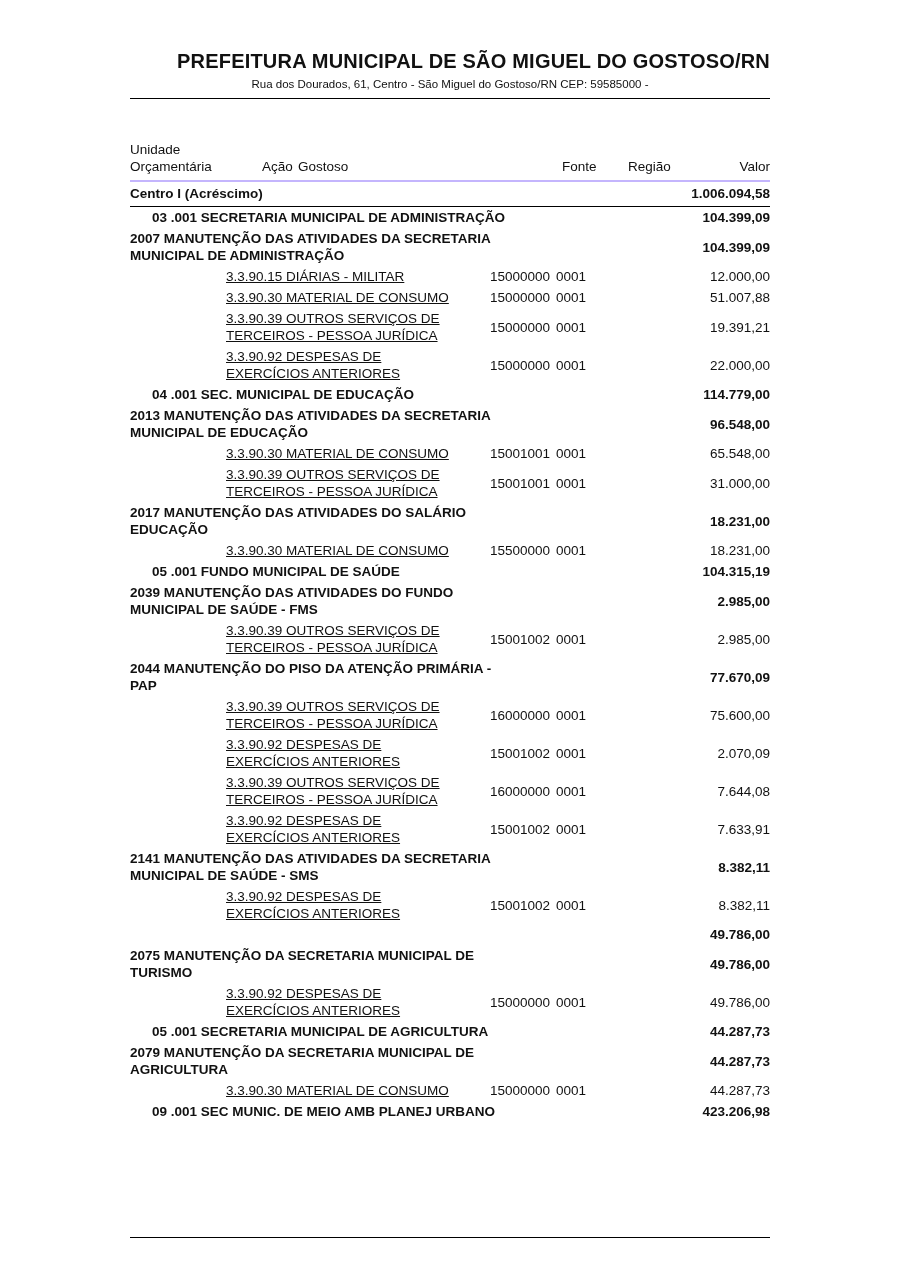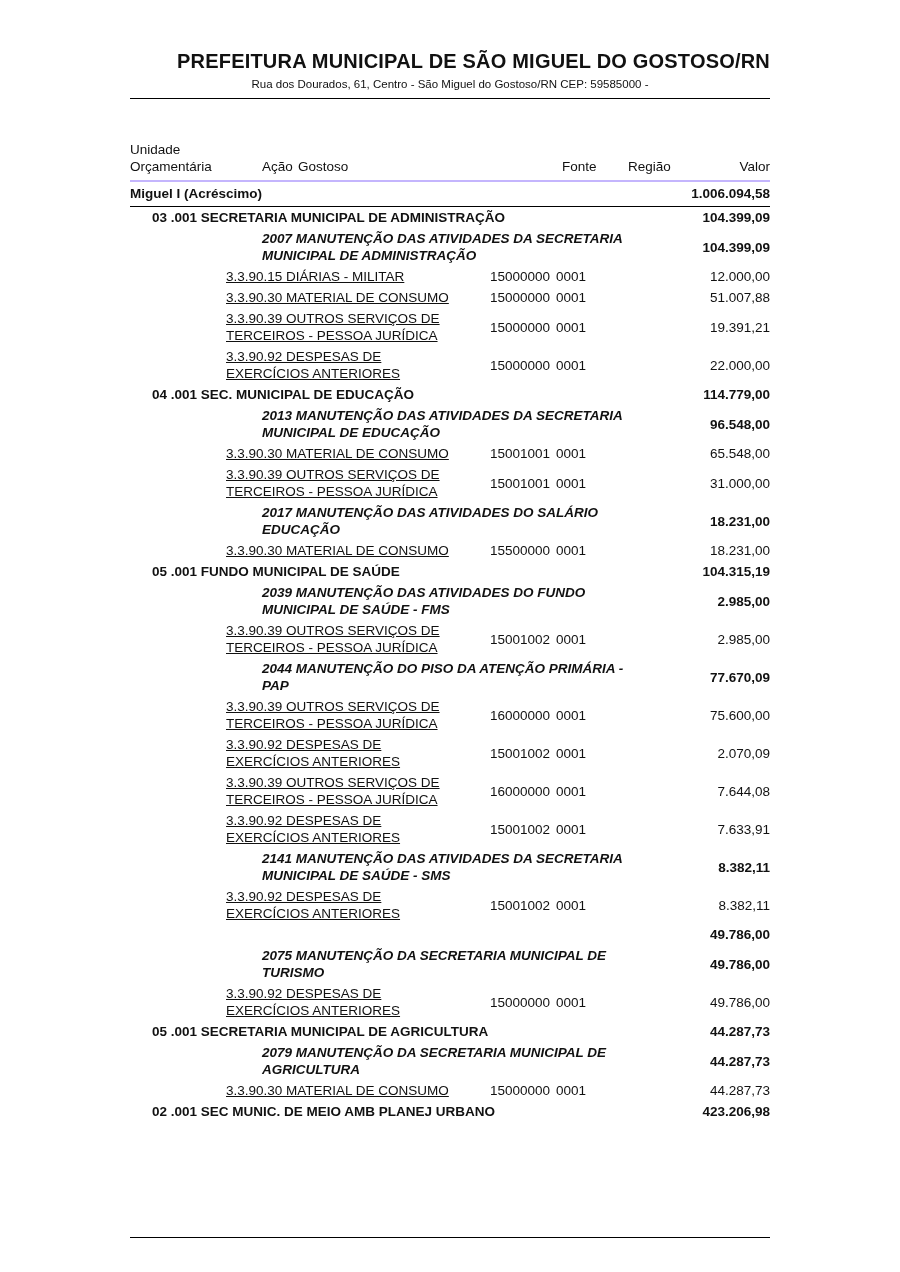--- a/index.html
+++ b/index.html
@@ -38,21 +38,21 @@
   }
   .c-text  { white-space: pre-line; }
   .c-fonte { width: 66px; align-self: center; }
   .c-regiao{ width: 42px; align-self: center; }
   .c-valor { margin-left: auto; text-align: left; white-space: nowrap; align-self: center; }
 
   .row.anexo   { font-weight: 700; border-bottom: 1px solid #000; padding: 3px 0 4px 0; }
   .row.unidade { font-weight: 700; }
   .row.unidade .c-text { padding-left: 22px; }
   .row.acao    { font-weight: 700; }
-  .row.acao .c-text { margin-left: 132px; width: 440px; font-style: italic; }
+  .row.acao .c-text { width: 440px; }
   .row.natureza .c-text { margin-left: 96px; width: 264px; text-decoration: underline; }
 
   .bottom-rule { position: absolute; left: 130px; right: 130px; top: 1237px; border-top: 1px solid #000; }
 </style>
 </head>
 <body>
 
 <div class="page">
   <div class="content">
 
@@ -65,21 +65,21 @@
 Orçamentária</div>
       <div class="th-acao">Ação</div>
       <div class="th-natureza">Gostoso</div>
       <div class="th-fonte">Fonte</div>
       <div class="th-regiao">Região</div>
       <div class="th-valor">Valor</div>
     </div>
 
     <div class="tbody">
         <div class="row anexo">
-          <div class="c-text">Miguel I (Acréscimo)</div>
+          <div class="c-text">Centro I (Acréscimo)</div>
           <div class="c-valor">1.006.094,58</div>
         </div>
         <div class="row unidade">
           <div class="c-text">03 .001 SECRETARIA MUNICIPAL DE ADMINISTRAÇÃO</div>
           <div class="c-valor">104.399,09</div>
         </div>
         <div class="row acao">
           <div class="c-text">2007 MANUTENÇÃO DAS ATIVIDADES DA SECRETARIA
 MUNICIPAL DE ADMINISTRAÇÃO</div>
           <div class="c-valor">104.399,09</div>
@@ -228,20 +228,20 @@
 AGRICULTURA</div>
           <div class="c-valor">44.287,73</div>
         </div>
         <div class="row natureza">
           <div class="c-text">3.3.90.30 MATERIAL DE CONSUMO</div>
           <div class="c-fonte">15000000</div>
           <div class="c-regiao">0001</div>
           <div class="c-valor">44.287,73</div>
         </div>
         <div class="row unidade">
-          <div class="c-text">02 .001 SEC MUNIC. DE MEIO AMB PLANEJ URBANO</div>
+          <div class="c-text">09 .001 SEC MUNIC. DE MEIO AMB PLANEJ URBANO</div>
           <div class="c-valor">423.206,98</div>
         </div>
       </div>
 
   </div>
   <div class="bottom-rule"></div>
 </div>
 
 </body></html>

